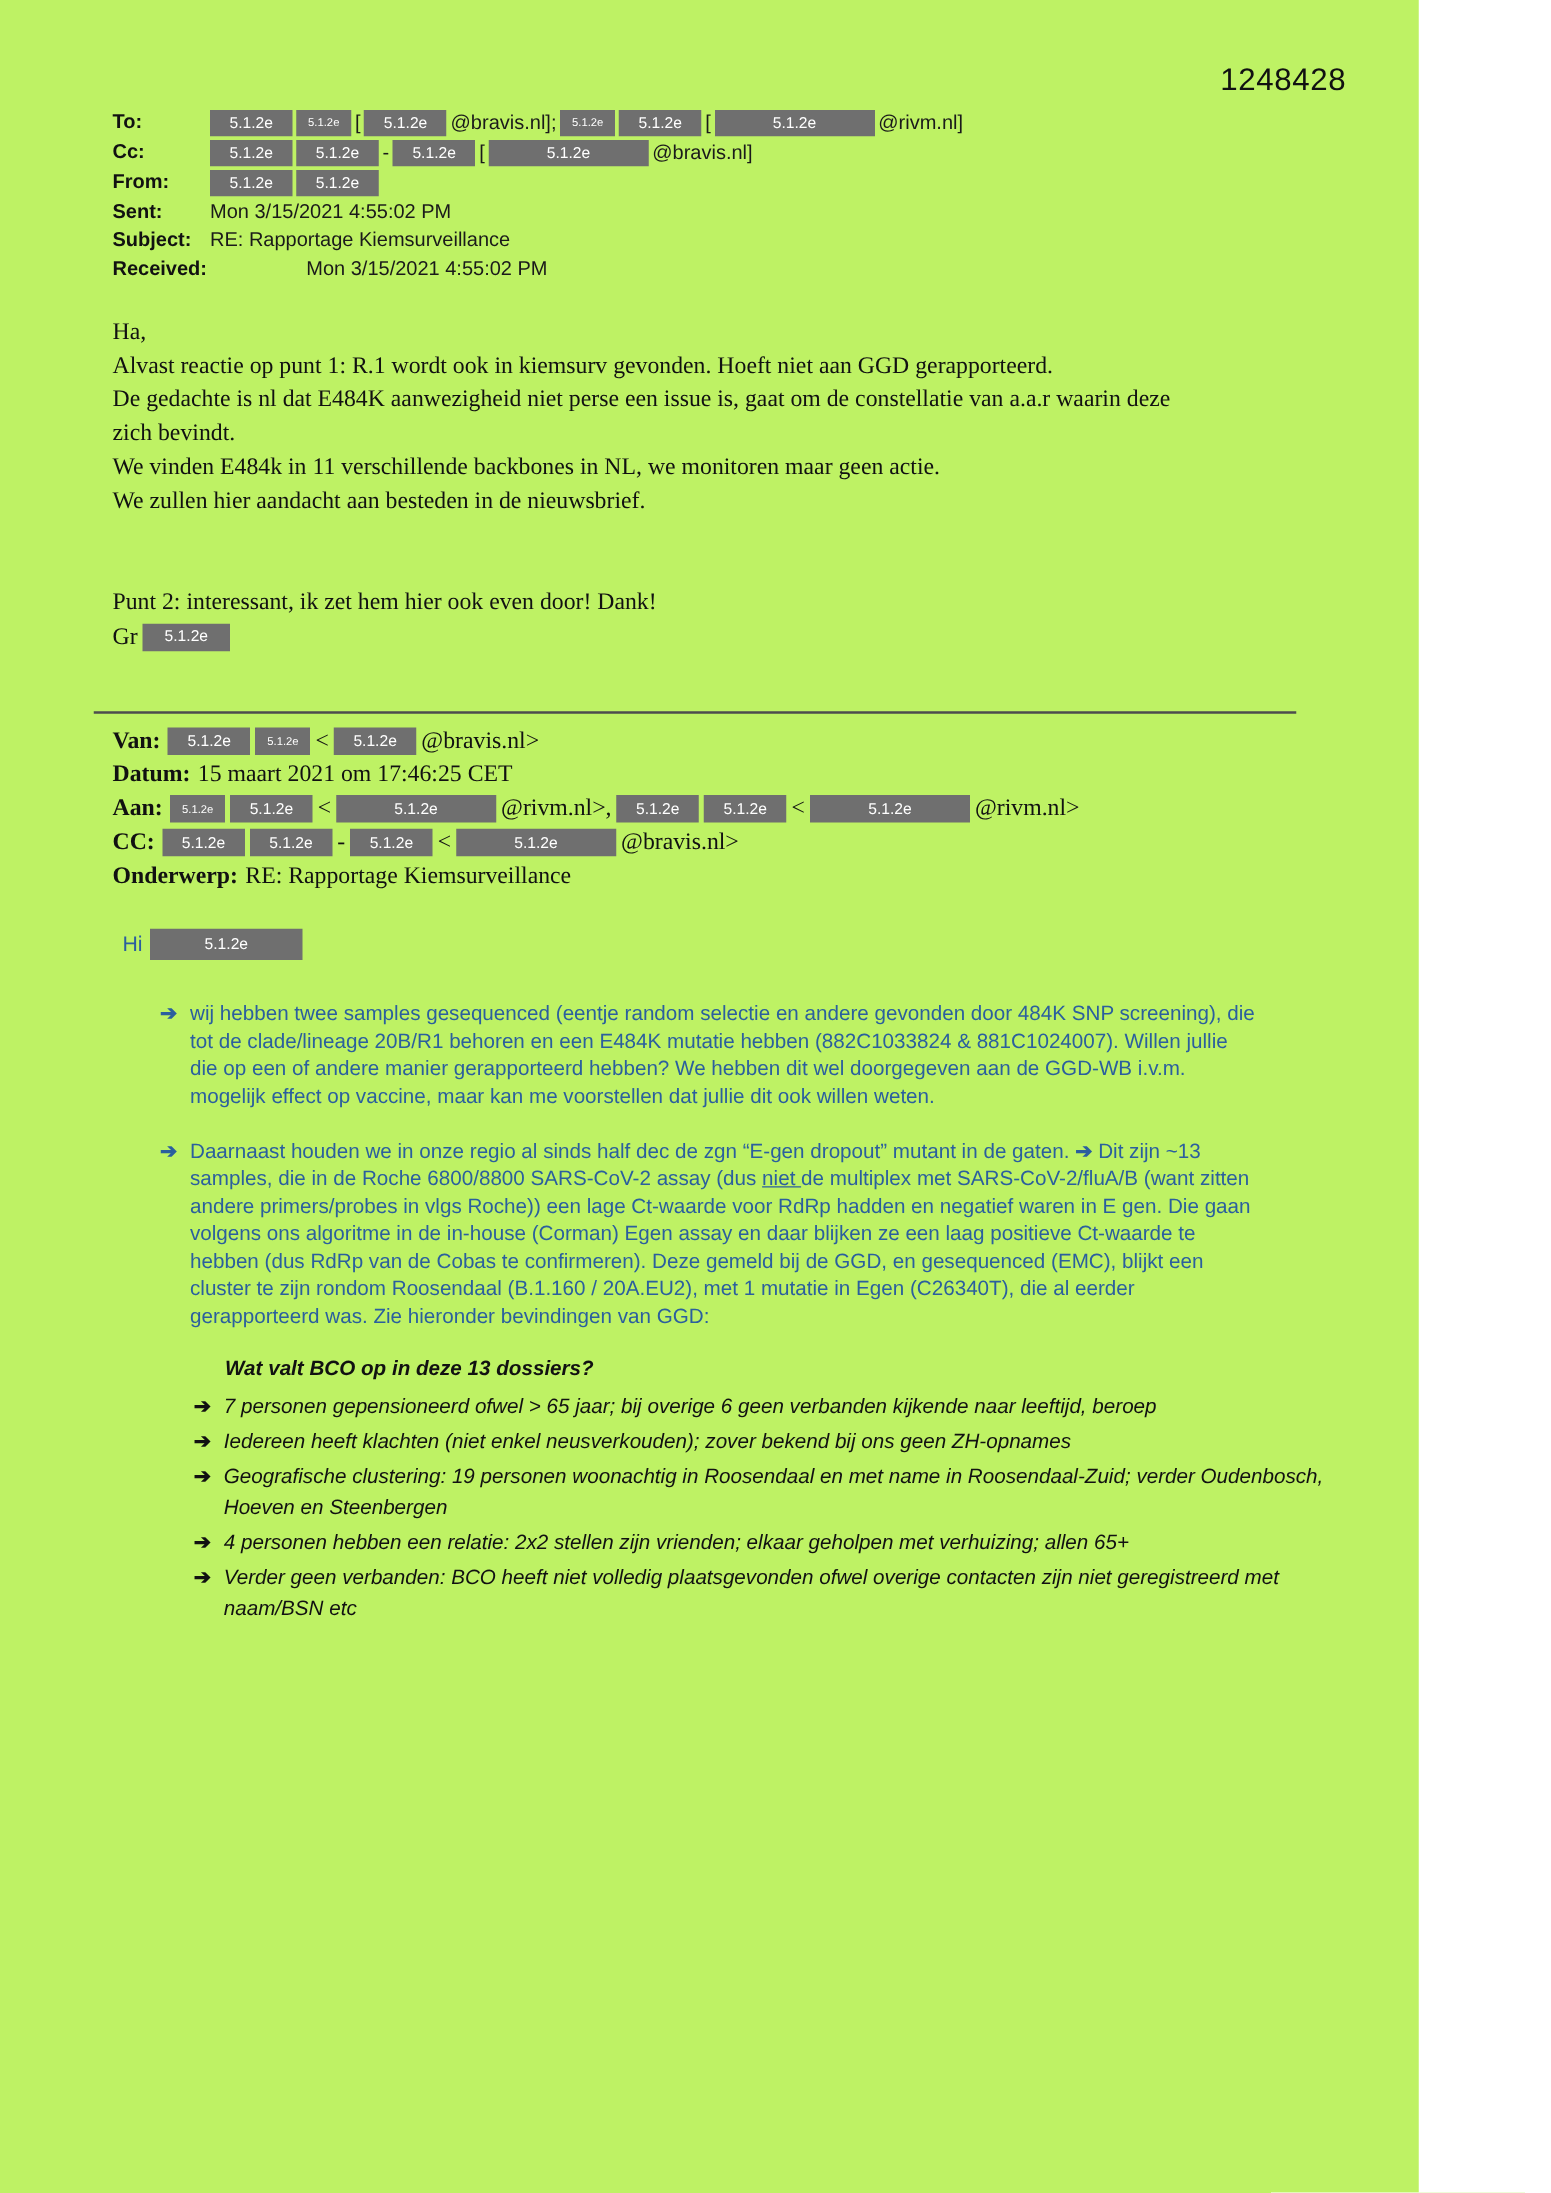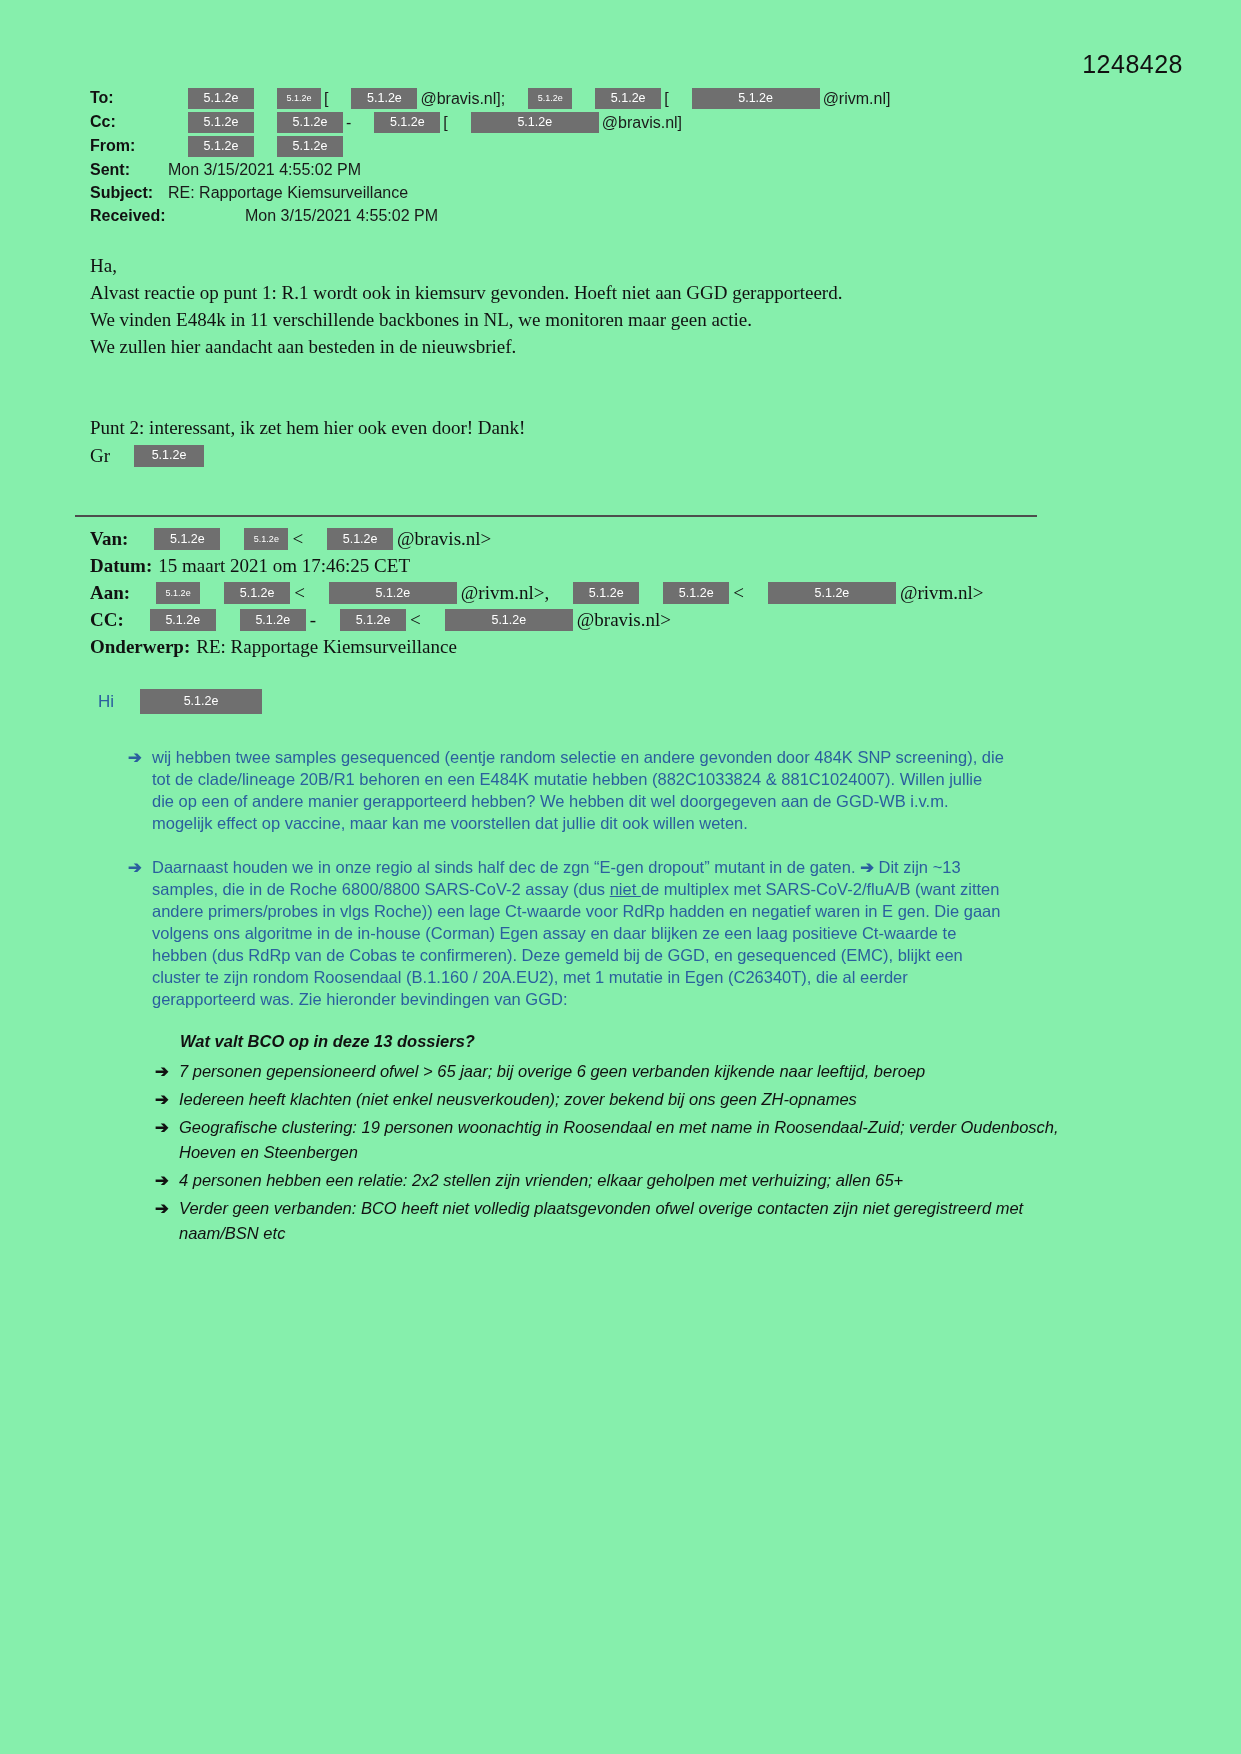--- a/index.html
+++ b/index.html
@@ -1,19 +1,19 @@
 <!DOCTYPE html>
 <html style="--redaction-bg: #6f6f6f; --redaction-text: #ffffff; --blue-text: #2b5f9e;"><head>
 <meta charset="utf-8">
 <style>
   html,body{margin:0;padding:0;background:#ffffff;}
   .page{
     position:relative;
-    width:1241px;height:1754px;
-    background:#86efac;
+    width:1135px;height:1754px;
+    background:#bef264;
     overflow:hidden;
     font-family:"Liberation Sans", sans-serif;
     color:#1a1a1a;
   }
   .doc-number{
     position:absolute;top:50px;right:58px;
     font-size:25px;letter-spacing:0.5px;color:#111;
     font-family:"Liberation Sans", sans-serif;
   }
   .content{padding:88px 76px 0 90px;}
@@ -25,21 +25,20 @@
   .h1value{display:flex;flex-wrap:wrap;align-items:center;gap:3px;min-height:20px;}
 
   
   .redact{
     display:inline-flex;align-items:center;justify-content:center;
     background:var(--redaction-bg,#6f6f6f);color:var(--redaction-text,#fff);
     font-family:"Liberation Sans", sans-serif;
     font-size:12.5px;line-height:1;
     min-width:66px;height:21px;padding:0 8px;box-sizing:border-box;
     vertical-align:middle;
-    margin-left:20px;
   }
   .redact-small{min-width:44px;font-size:9px;padding:0 4px;}
   .redact-wide{min-width:128px;}
   .tok-spacer{display:inline-block;width:74px;height:1px;}
 
   
   .body1{
     margin-top:26px;max-width:880px;
     font-family:"Liberation Serif", serif;
     font-size:19px;line-height:27px;color:#111;
@@ -144,20 +143,21 @@
           <span class="h1value">
             <span class="tok-spacer"></span>
             <span class="tok-text">Mon 3/15/2021 4:55:02 PM</span>
           </span>
         </div>
       </section>
 
     <section class="body1" id="email1-body">
         <p class="body-line">Ha,</p>
         <p class="body-line">Alvast reactie op punt 1: R.1 wordt ook in kiemsurv gevonden. Hoeft niet aan GGD gerapporteerd.</p>
+        <p class="body-line">De gedachte is nl dat E484K aanwezigheid niet perse een issue is, gaat om de constellatie van a.a.r waarin deze zich bevindt.</p>
         <p class="body-line">We vinden E484k in 11 verschillende backbones in NL, we monitoren maar geen actie.</p>
         <p class="body-line">We zullen hier aandacht aan besteden in de nieuwsbrief.</p>
         <p class="body-line">&nbsp;</p>
         <p class="body-line">&nbsp;</p>
         <p class="body-line">Punt 2: interessant, ik zet hem hier ook even door! Dank!</p>
       </section>
 
     <div class="body1 closing-line">
       <span>Gr</span>
       <span class="redact">5.1.2e</span>

